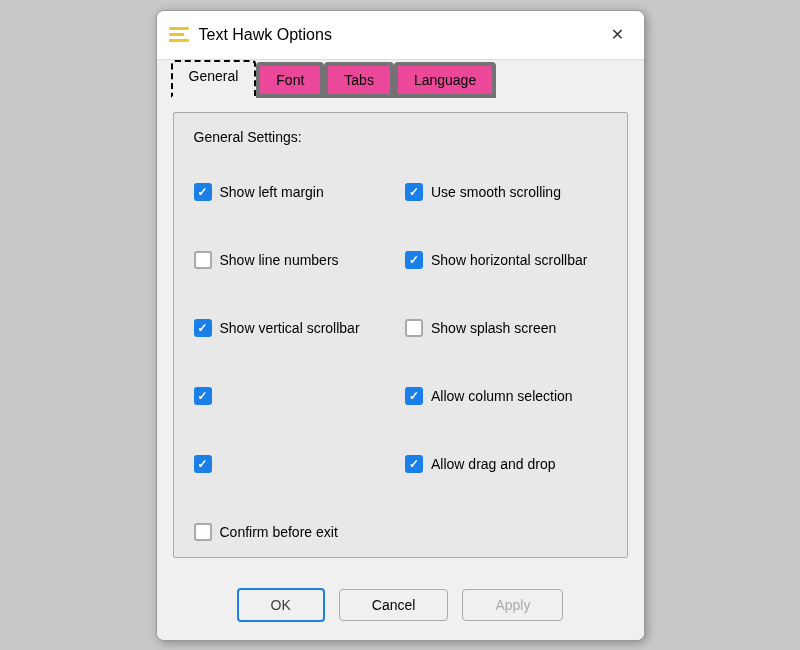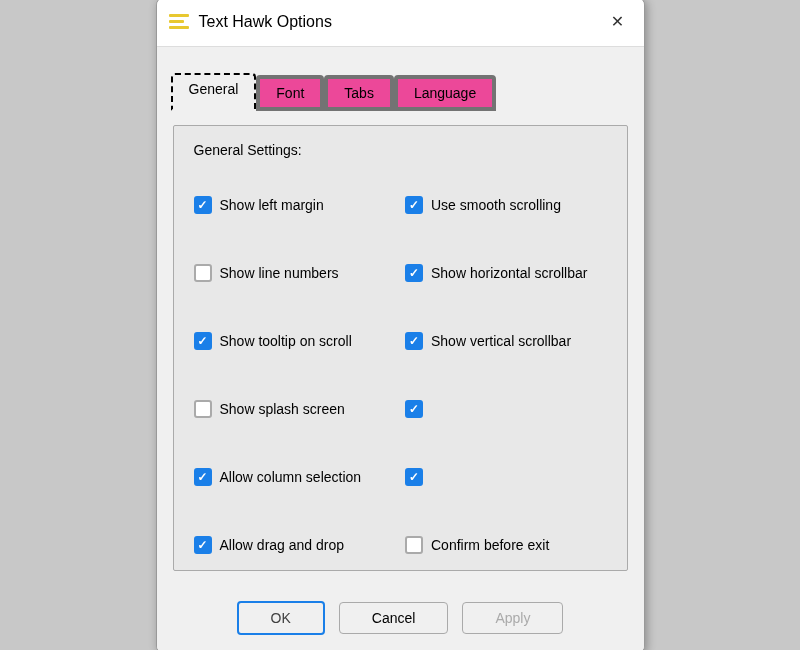--- a/index.html
+++ b/index.html
@@ -68,21 +68,21 @@
       font-size: 16px;
       color: #333;
       display: flex;
       align-items: center;
       justify-content: center;
       border-radius: 4px;
     }
 
     .tabs {
       display: flex;
-      padding: 26px 14px 0 14px;
+      padding: 0 14px 0 14px;
       background: #f0f0f0;
       gap: 0;
     }
 
     .tab {
       padding: 6px 16px;
       border: 4px solid #737373;
       background: #ec4899;
       cursor: pointer;
       font-size: 14px;
@@ -245,24 +245,20 @@
           <div class="custom-checkbox"></div>
           <span class="checkbox-label">Show line numbers</span>
         </label>
         <label class="checkbox-item">
           <div class="custom-checkbox checked"></div>
           <span class="checkbox-label">Show horizontal scrollbar</span>
         </label>
 
         <label class="checkbox-item">
           <div class="custom-checkbox checked"></div>
-          <span class="checkbox-label">Show tooltip on scroll</span>
-        </label>
-        <label class="checkbox-item">
-          <div class="custom-checkbox checked"></div>
           <span class="checkbox-label">Show vertical scrollbar</span>
         </label>
 
         <label class="checkbox-item">
           <div class="custom-checkbox"></div>
           <span class="checkbox-label">Show splash screen</span>
         </label>
         <label class="checkbox-item">
           <div class="custom-checkbox checked"></div>
         </label>

